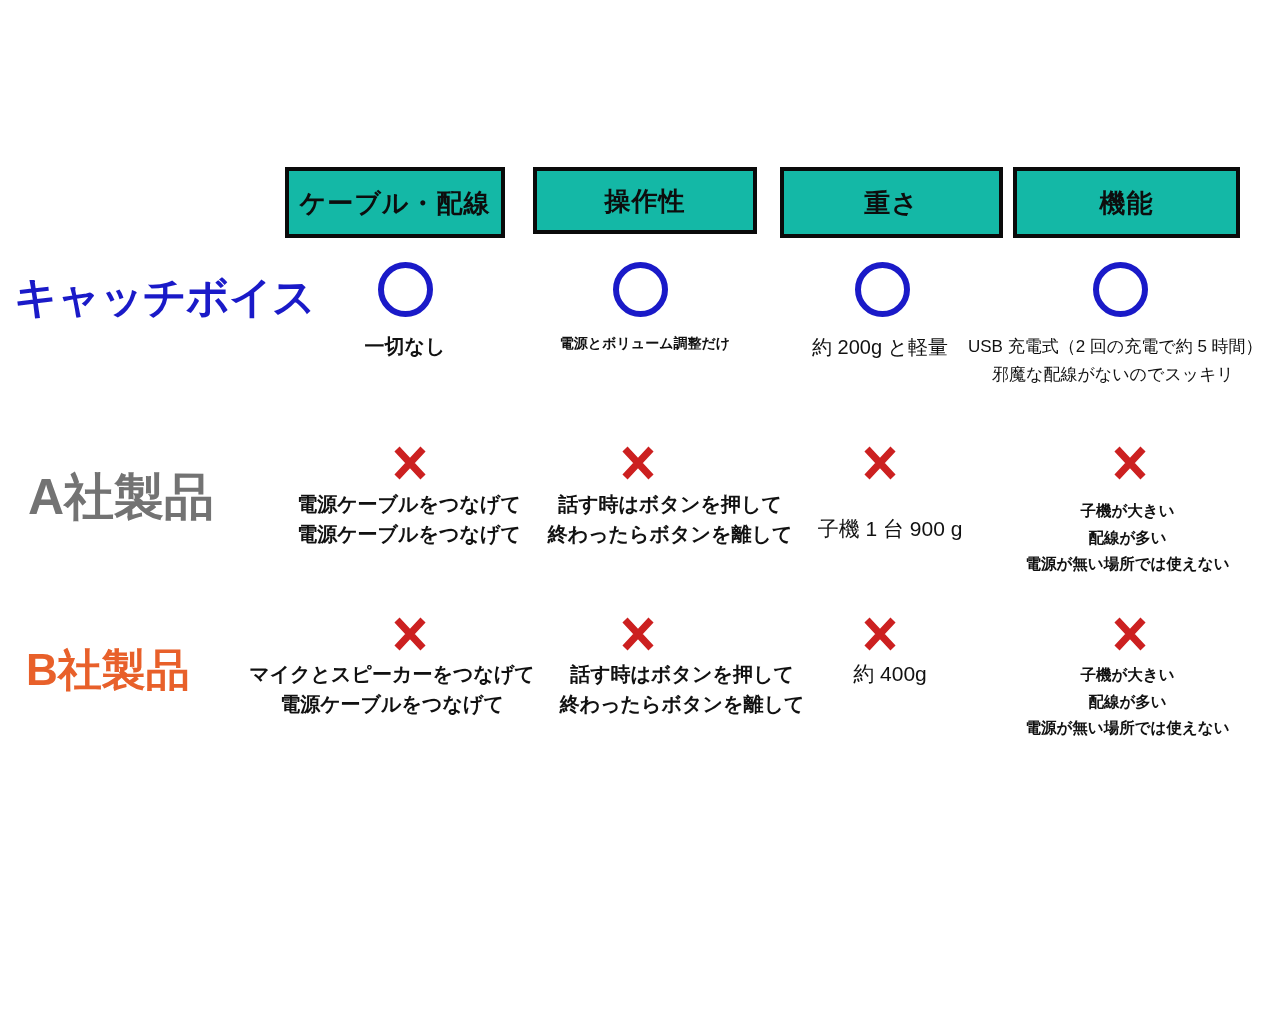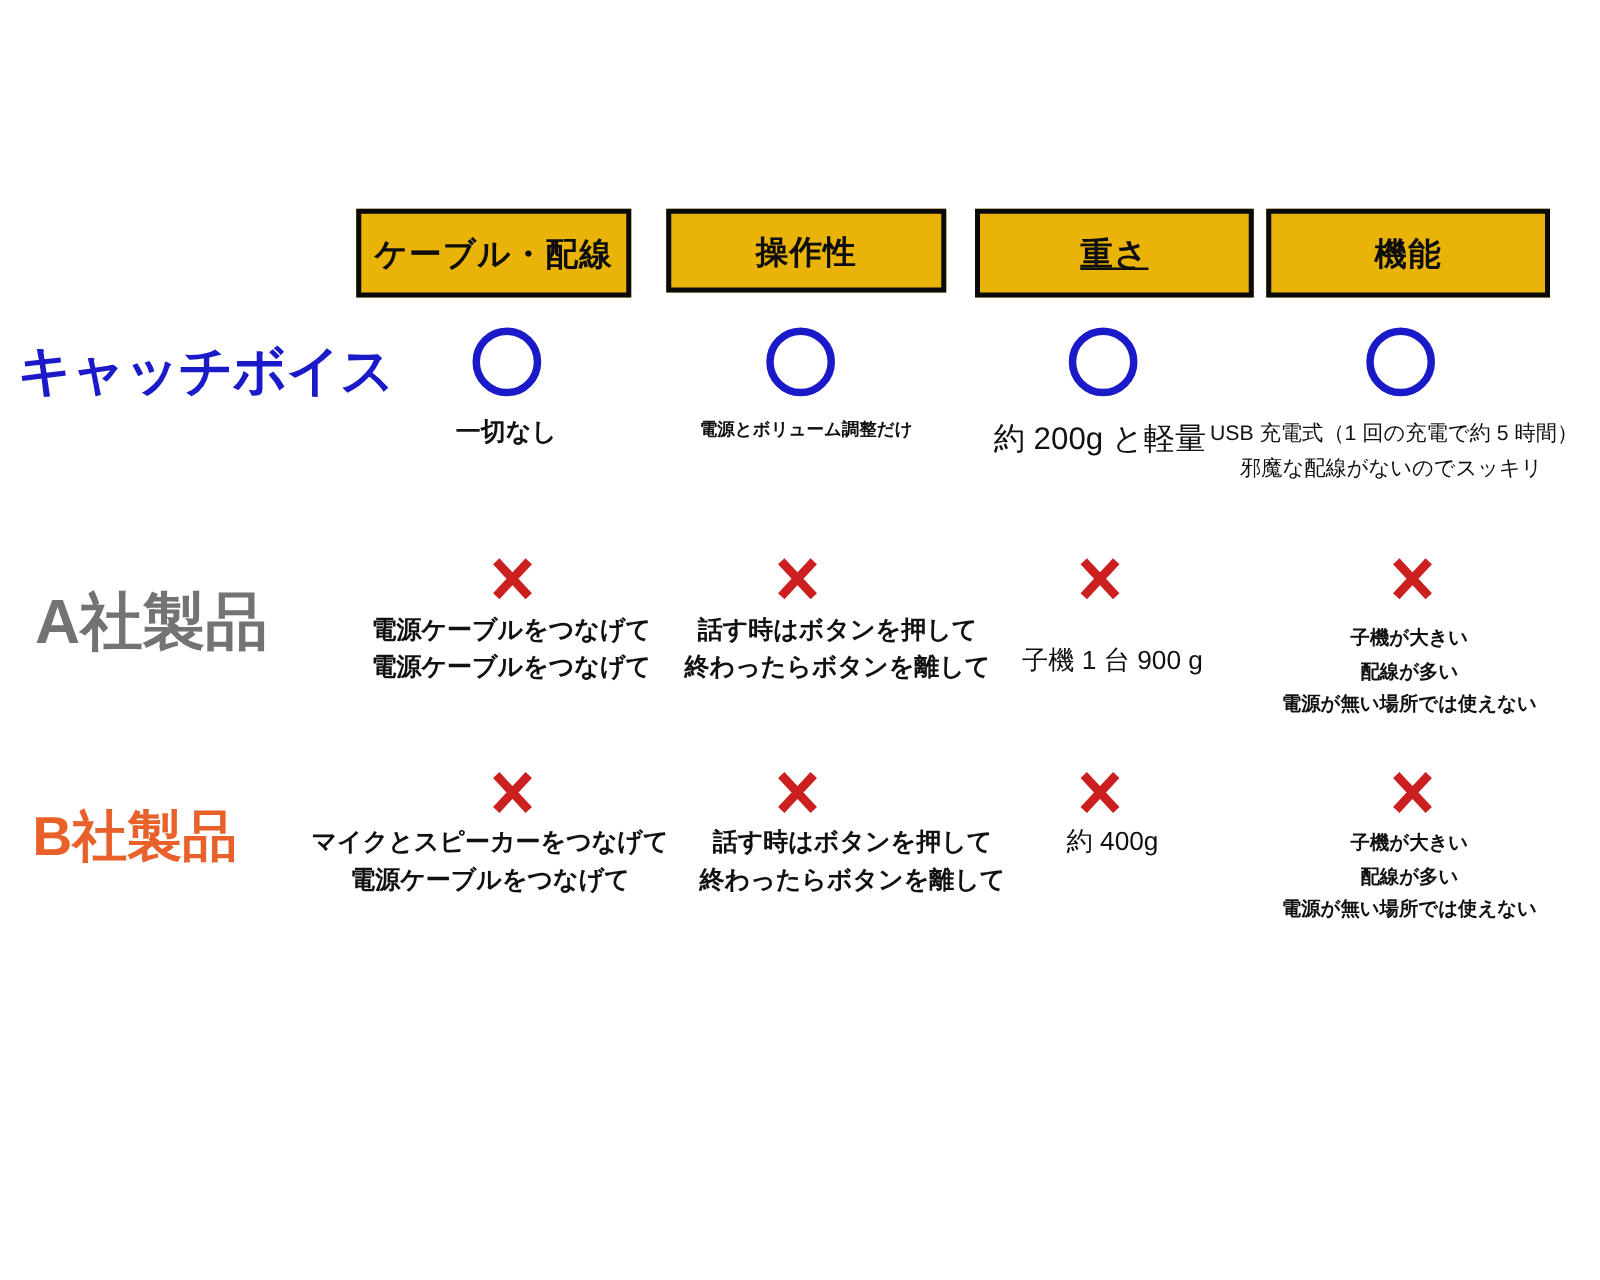--- a/index.html
+++ b/index.html
@@ -23,21 +23,21 @@
     inset: 0;
     width: 1280px;
     height: 1024px;
   }
 
   
   .header-box {
     position: absolute;
     box-sizing: border-box;
     border: 4px solid #0a0a0a;
-    background: #eab308;
+    background: #14b8a6;
     display: flex;
     align-items: center;
     justify-content: center;
     font-weight: bold;
     font-size: 26px;
     letter-spacing: 1px;
     color: #0d0d0d;
     line-height: 1;
   }
 
@@ -76,39 +76,39 @@
     position: absolute;
     text-align: center;
     color: #111111;
     line-height: 1.38;
     white-space: nowrap;
   }
   .cell-text .line { display: block; }
 
   .t-bold-18 { font-weight: bold; font-size: 14px; }
   .t-bold-19 { font-weight: bold; font-size: 20px; }
-  .t-norm-19 { font-weight: normal; font-size: 25px; }
+  .t-norm-19 { font-weight: normal; font-size: 20px; }
   .t-norm-17 { font-weight: normal; font-size: 17px; }
   .t-bold-15 { font-weight: bold; font-size: 15.5px; }
   .t-norm-21 { font-weight: normal; font-size: 21px; }
 </style>
 </head>
 <body>
 
 <div id="canvas">
 
   <div class="header-box" style="left:285px; top:167px; width:220px; height:71px;">
     <span>ケーブル・配線</span>
   </div>
 
   <div class="header-box" style="left:533px; top:167px; width:224px; height:67px;">
     <span>操作性</span>
   </div>
 
-  <div class="header-box" style="left:780px; top:167px; width:223px; height:71px;text-decoration:underline;">
+  <div class="header-box" style="left:780px; top:167px; width:223px; height:71px;">
     <span>重さ</span>
   </div>
 
   <div class="header-box" style="left:1013px; top:167px; width:227px; height:71px;">
     <span>機能</span>
   </div>
 
   <div class="row-label catch" style="left:14px; top:276px;">キャッチボイス</div>
 
   <span class="mark" style="left:377px; top:261px;">
@@ -138,21 +138,21 @@
 
   <div class="cell-text t-bold-18" style="left:530px; top:334px; width:230px;">
     <span class="line">電源とボリューム調整だけ</span>
   </div>
 
   <div class="cell-text t-norm-19" style="left:785px; top:334px; width:190px;">
     <span class="line">約 200g と軽量</span>
   </div>
 
   <div class="cell-text t-norm-17" style="left:968px; top:333px; width:290px; line-height:1.62;">
-    <span class="line">USB 充電式（1 回の充電で約 5 時間）</span>
+    <span class="line">USB 充電式（2 回の充電で約 5 時間）</span>
     <span class="line">邪魔な配線がないのでスッキリ</span>
   </div>
 
   <div class="row-label company-a" style="left:28px; top:472px;">A社製品</div>
 
   <span class="mark" style="left:390px; top:443px;">
     <svg width="40" height="40" viewBox="0 0 40 40" aria-hidden="true">
       <path d="M7 6 L33 34 M33 6 L7 34" stroke="#cc2020" stroke-width="7" stroke-linecap="butt"></path>
     </svg>
   </span>

